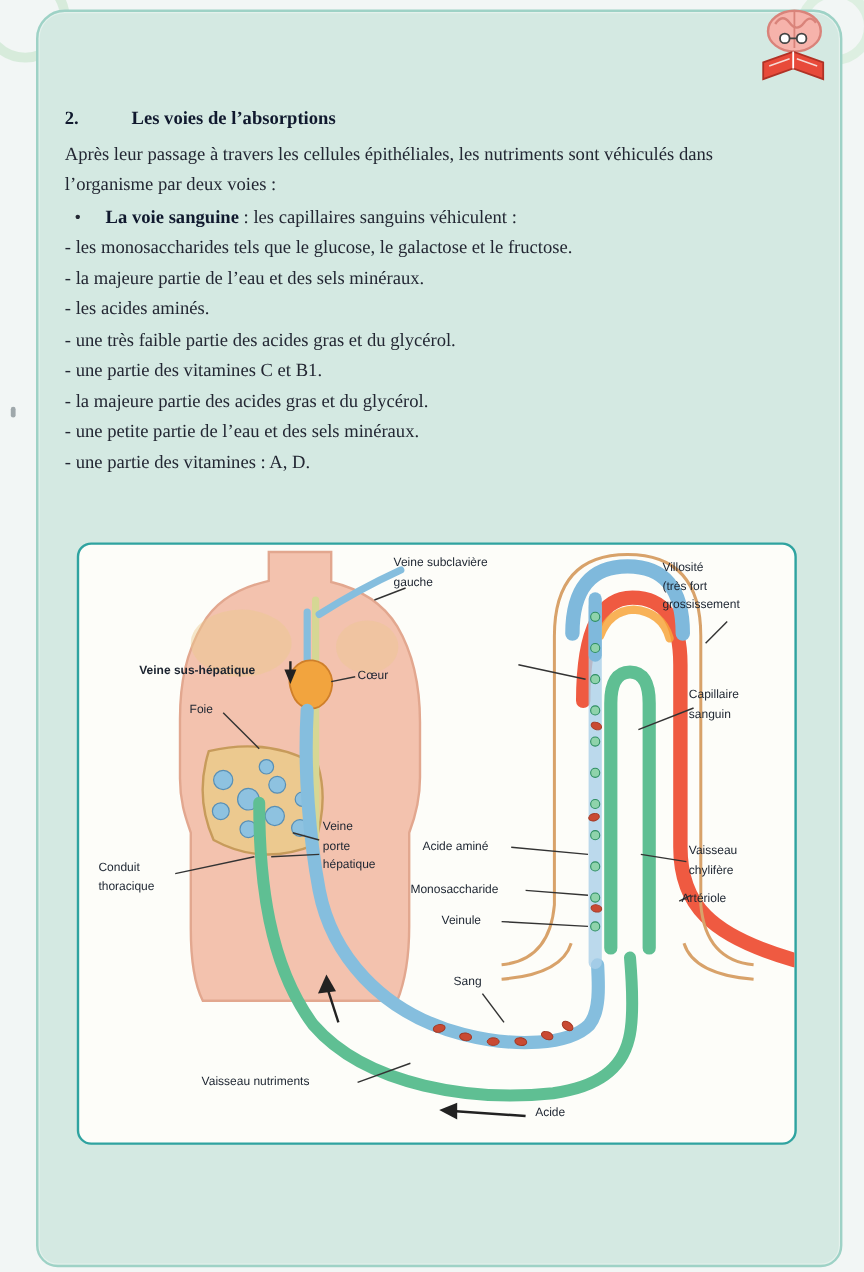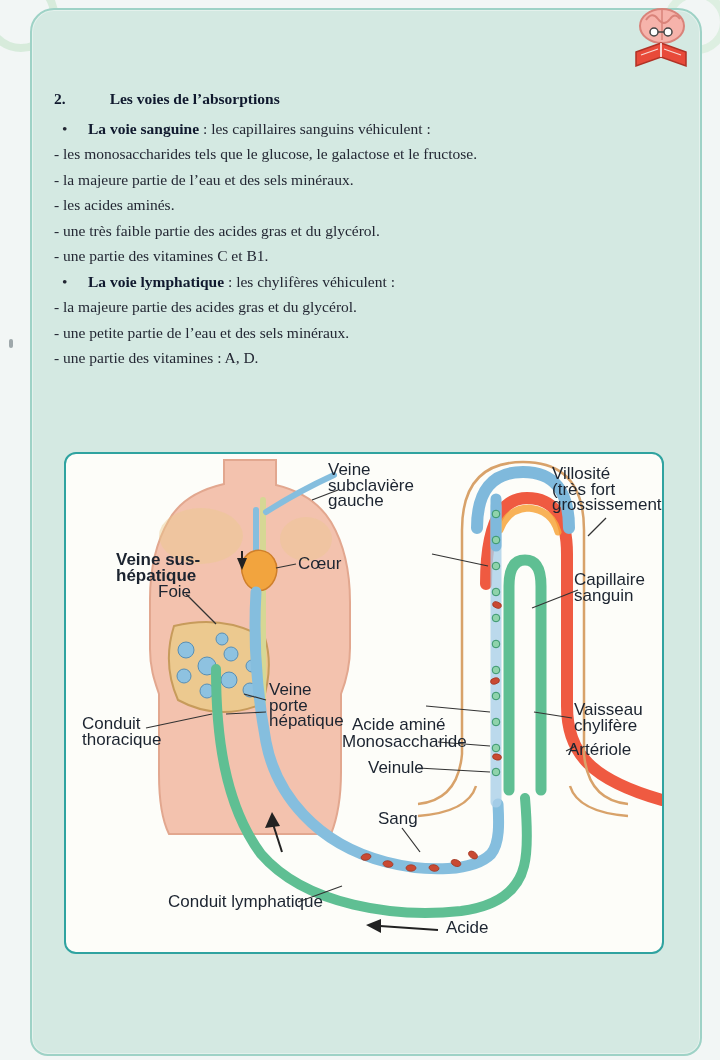--- a/index.html
+++ b/index.html
@@ -30,54 +30,52 @@
   .vitem{margin:0;}
   #diagram-box{
     position:absolute;left:32px;top:442px;width:596px;height:498px;
     background:#fdfdf9;
     border:2.5px solid #2fa3a0;
     border-radius:12px;
   }
   #diagram-box svg{position:absolute;left:0;top:0;}
   .dlabel{
     position:absolute;font-family:"Liberation Sans", sans-serif;
-    font-size:17px;line-height:15.5px;color:#1c2430;white-space:pre-line;
+    font-size:10px;line-height:15.5px;color:#1c2430;white-space:pre-line;
   }
   .dlabel.bold{font-weight:bold;}
   .dlabel.center{text-align:left;}
   #mascot{position:absolute;right:14px;top:0px;width:100px;height:80px;}
   #speck{position:absolute;left:9px;top:339px;width:4px;height:9px;background:#9fa8ab;border-radius:2px;}
 </style>
 </head>
 <body>
 
 <div class="ring" id="ring-tl"></div>
 <div class="ring" id="ring-tr"></div>
 <div id="speck"></div>
 
 <div id="page-card">
 
   <div id="text-block">
     <div class="heading-row">
       <span>2.</span>
       <span>Les voies de l’absorptions</span>
     </div>
+    <p class="intro">Après leur passage à travers les cellules épithéliales, les nutriments sont véhiculés dans l’organisme par deux voies :</p>
 
     <div class="vli">
       <span class="bullet">•</span><span class="vlabel">La voie sanguine</span><span> : les capillaires sanguins véhiculent :</span>
     </div>
     <div class="vitem">- les monosaccharides tels que le glucose, le galactose et le fructose.</div>
     <div class="vitem">- la majeure partie de l’eau et des sels minéraux.</div>
     <div class="vitem">- les acides aminés.</div>
     <div class="vitem">- une très faible partie des acides gras et du glycérol.</div>
     <div class="vitem">- une partie des vitamines C et B1.</div>
 
-    <div class="vli">
-      <span class="bullet">•</span><span class="vlabel">La voie lymphatique</span><span> : les chylifères véhiculent :</span>
-    </div>
     <div class="vitem">- la majeure partie des acides gras et du glycérol.</div>
     <div class="vitem">- une petite partie de l’eau et des sels minéraux.</div>
     <div class="vitem">- une partie des vitamines : A, D.</div>
   </div>
 
   <div id="diagram-box">
     <svg width="596" height="498" viewBox="0 0 596 498">
 
       <g>
         <path d="M158,6 L158,30 C132,36 113,48 103,66 C89,90 84,115 84,145 L84,195 C84,215 89,228 93,240 L93,320 C93,350 97,368 103,380 L265,380 C271,365 275,345 275,318 L275,240 C280,227 284,213 284,194 L284,148 C284,116 278,90 265,68 C254,50 235,37 210,31 L210,6 Z" fill="#f3c2ae" stroke="#e2a78f" stroke-width="2"></path>
@@ -184,28 +182,28 @@
     <div class="dlabel center" style="left:508px;top:118px;width:74px;">Capillaire
 sanguin</div>
     <div class="dlabel bold" style="left:50px;top:98px;width:126px;">Veine sus-hépatique</div>
     <div class="dlabel" style="left:232px;top:102px;">Cœur</div>
     <div class="dlabel" style="left:92px;top:130px;">Foie</div>
     <div class="dlabel" style="left:203px;top:228px;width:66px;">Veine
 porte
 hépatique</div>
     <div class="dlabel" style="left:16px;top:262px;width:70px;">Conduit
 thoracique</div>
-    <div class="dlabel" style="left:286px;top:244px;margin-top:19px;">Acide aminé</div>
+    <div class="dlabel" style="left:286px;top:244px;">Acide aminé</div>
     <div class="dlabel" style="left:276px;top:280px;">Monosaccharide</div>
     <div class="dlabel" style="left:302px;top:306px;">Veinule</div>
     <div class="dlabel" style="left:508px;top:248px;width:70px;">Vaisseau
 chylifère</div>
     <div class="dlabel" style="left:502px;top:288px;">Artériole</div>
     <div class="dlabel" style="left:312px;top:357px;">Sang</div>
-    <div class="dlabel" style="left:102px;top:440px;">Conduit lymphatique</div>
+    <div class="dlabel" style="left:102px;top:440px;">Vaisseau nutriments</div>
     <div class="dlabel" style="left:380px;top:466px;">Acide</div>
   </div>
 </div>
 
 <svg id="mascot" viewBox="0 0 100 80">
   <ellipse cx="56" cy="26" rx="22" ry="17" fill="#f6b3ab" stroke="#d9837a" stroke-width="2"></ellipse>
   <path d="M40,20 q6,-9 12,-1 q6,8 12,0 q5,-7 10,0" fill="none" stroke="#d9837a" stroke-width="2"></path>
   <path d="M56,10 L56,40" stroke="#d9837a" stroke-width="1.5"></path>
   <circle cx="48" cy="32" r="4" fill="#fff" stroke="#444" stroke-width="1.5"></circle>
   <circle cx="62" cy="32" r="4" fill="#fff" stroke="#444" stroke-width="1.5"></circle>

